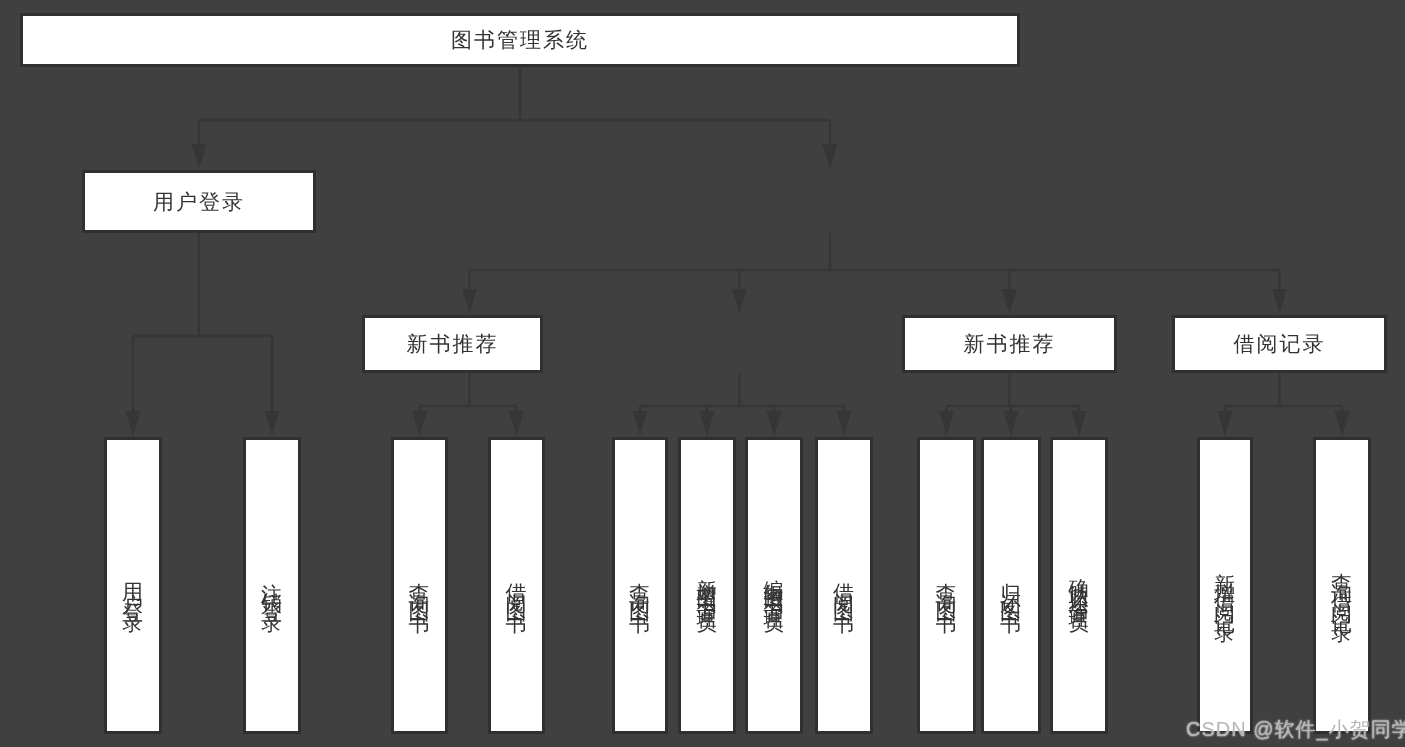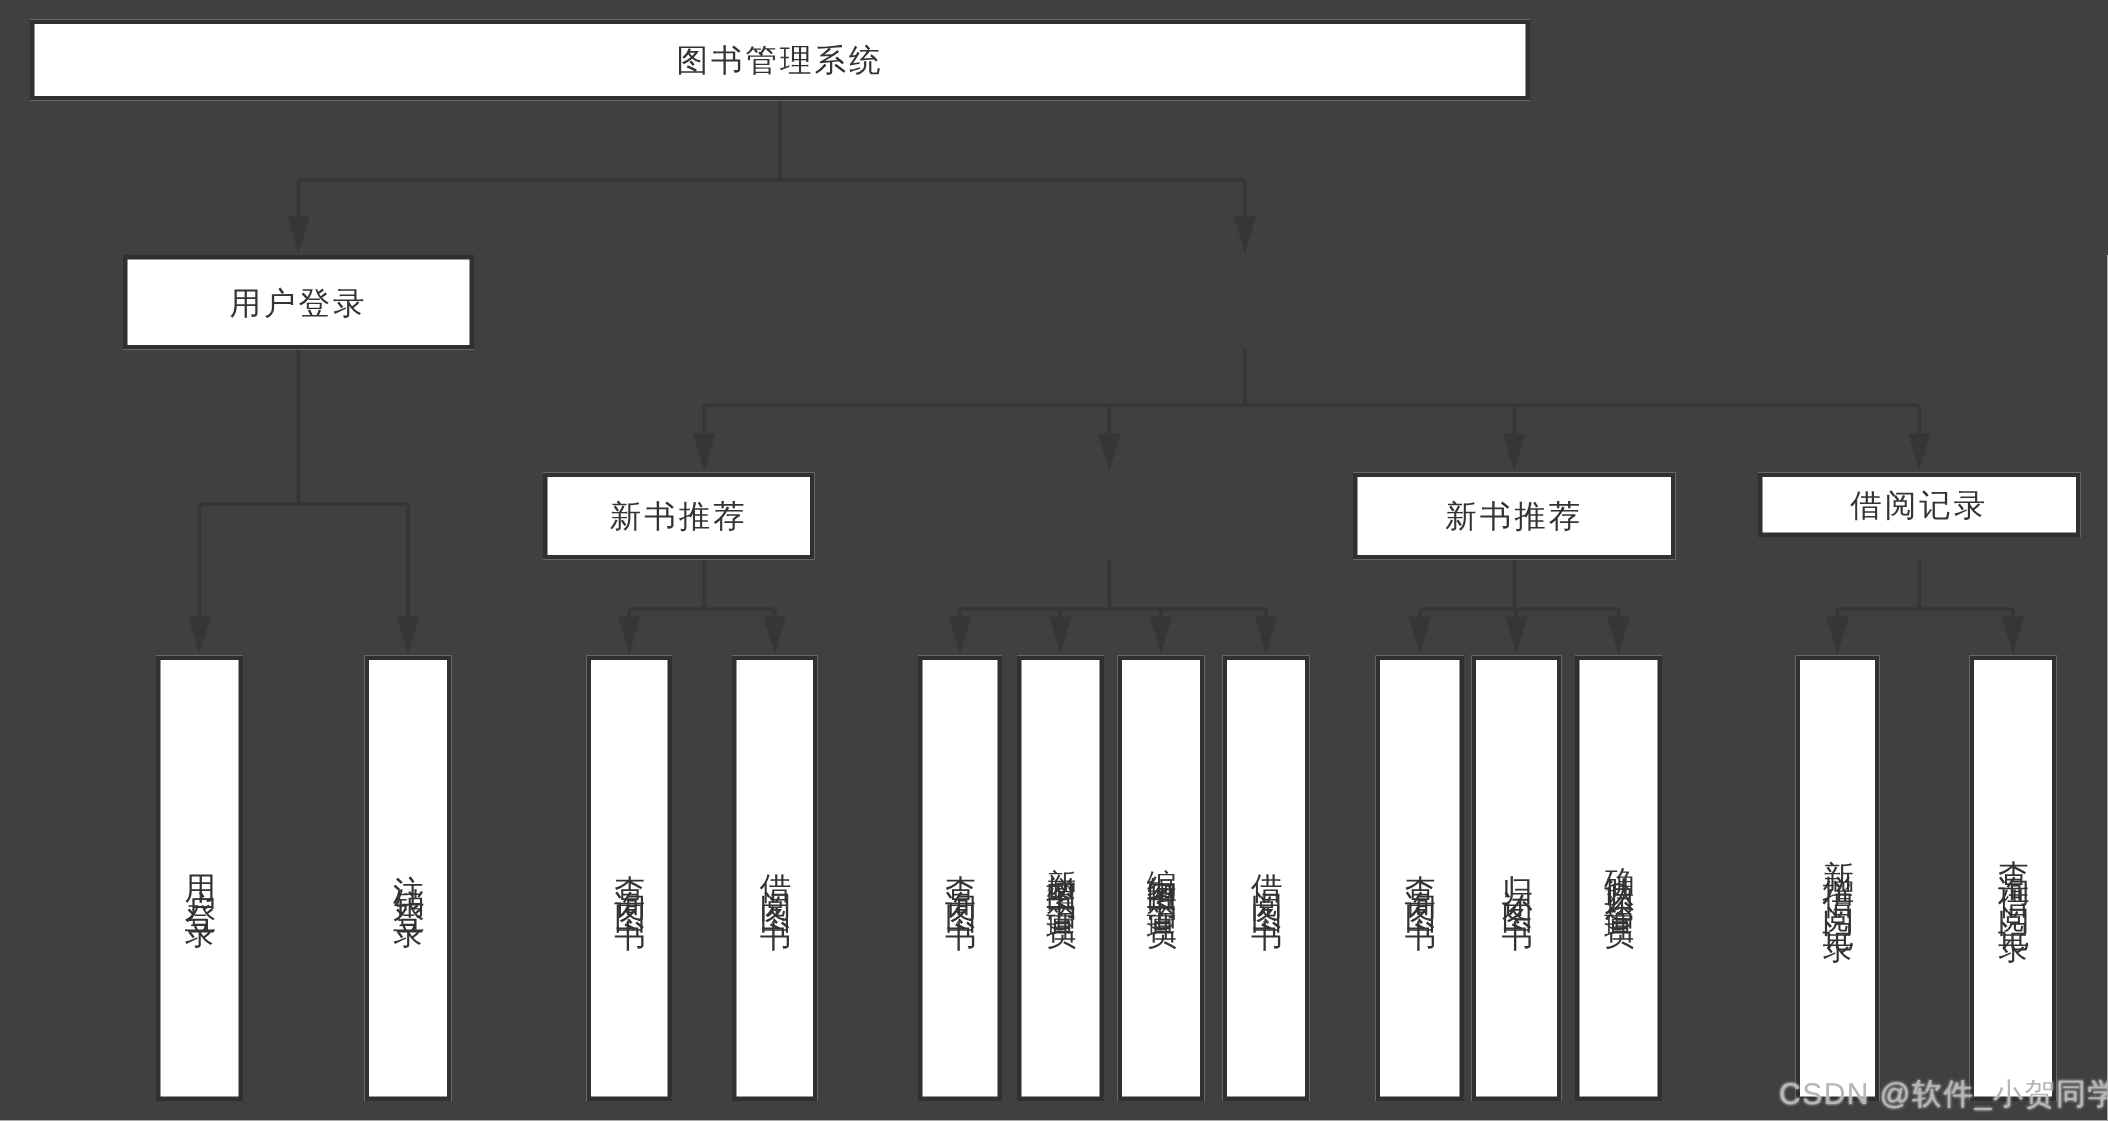--- a/index.html
+++ b/index.html
@@ -118,21 +118,21 @@
   <div class="box" style="left:82px;top:170px;width:234px;height:63px">
     <span class="hlabel">用户登录</span>
   </div>
 
   <div class="box" style="left:362px;top:315px;width:181px;height:58px">
     <span class="hlabel">新书推荐</span>
   </div>
   <div class="box" style="left:902px;top:315px;width:215px;height:58px">
     <span class="hlabel">新书推荐</span>
   </div>
-  <div class="box" style="left:1172px;top:315px;width:215px;height:43px">
+  <div class="box" style="left:1172px;top:315px;width:215px;height:58px">
     <span class="hlabel">借阅记录</span>
   </div>
 
   <div class="box leaf" style="left:104px;top:437px;width:58px;height:297px">
     <span class="vlabel">用户登录</span>
   </div>
   <div class="box leaf" style="left:243px;top:437px;width:58px;height:297px">
     <span class="vlabel">注销登录</span>
   </div>
 

